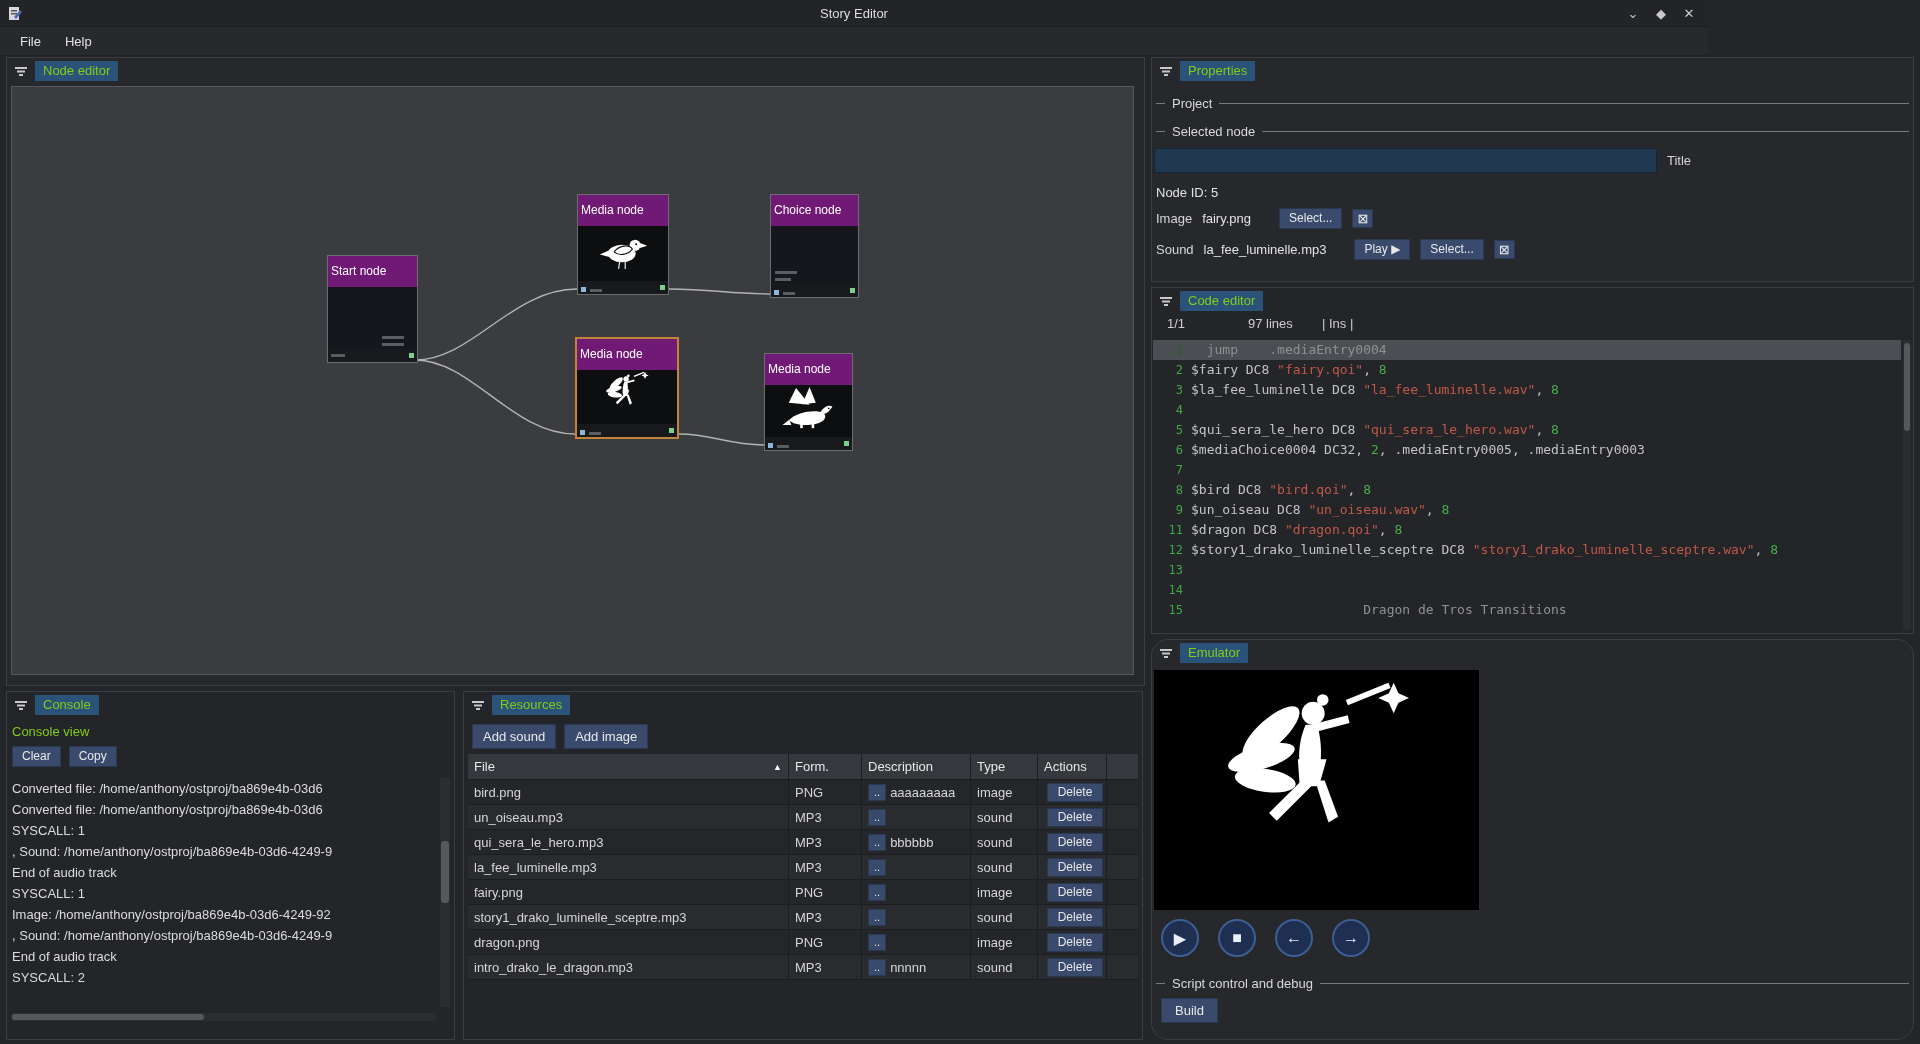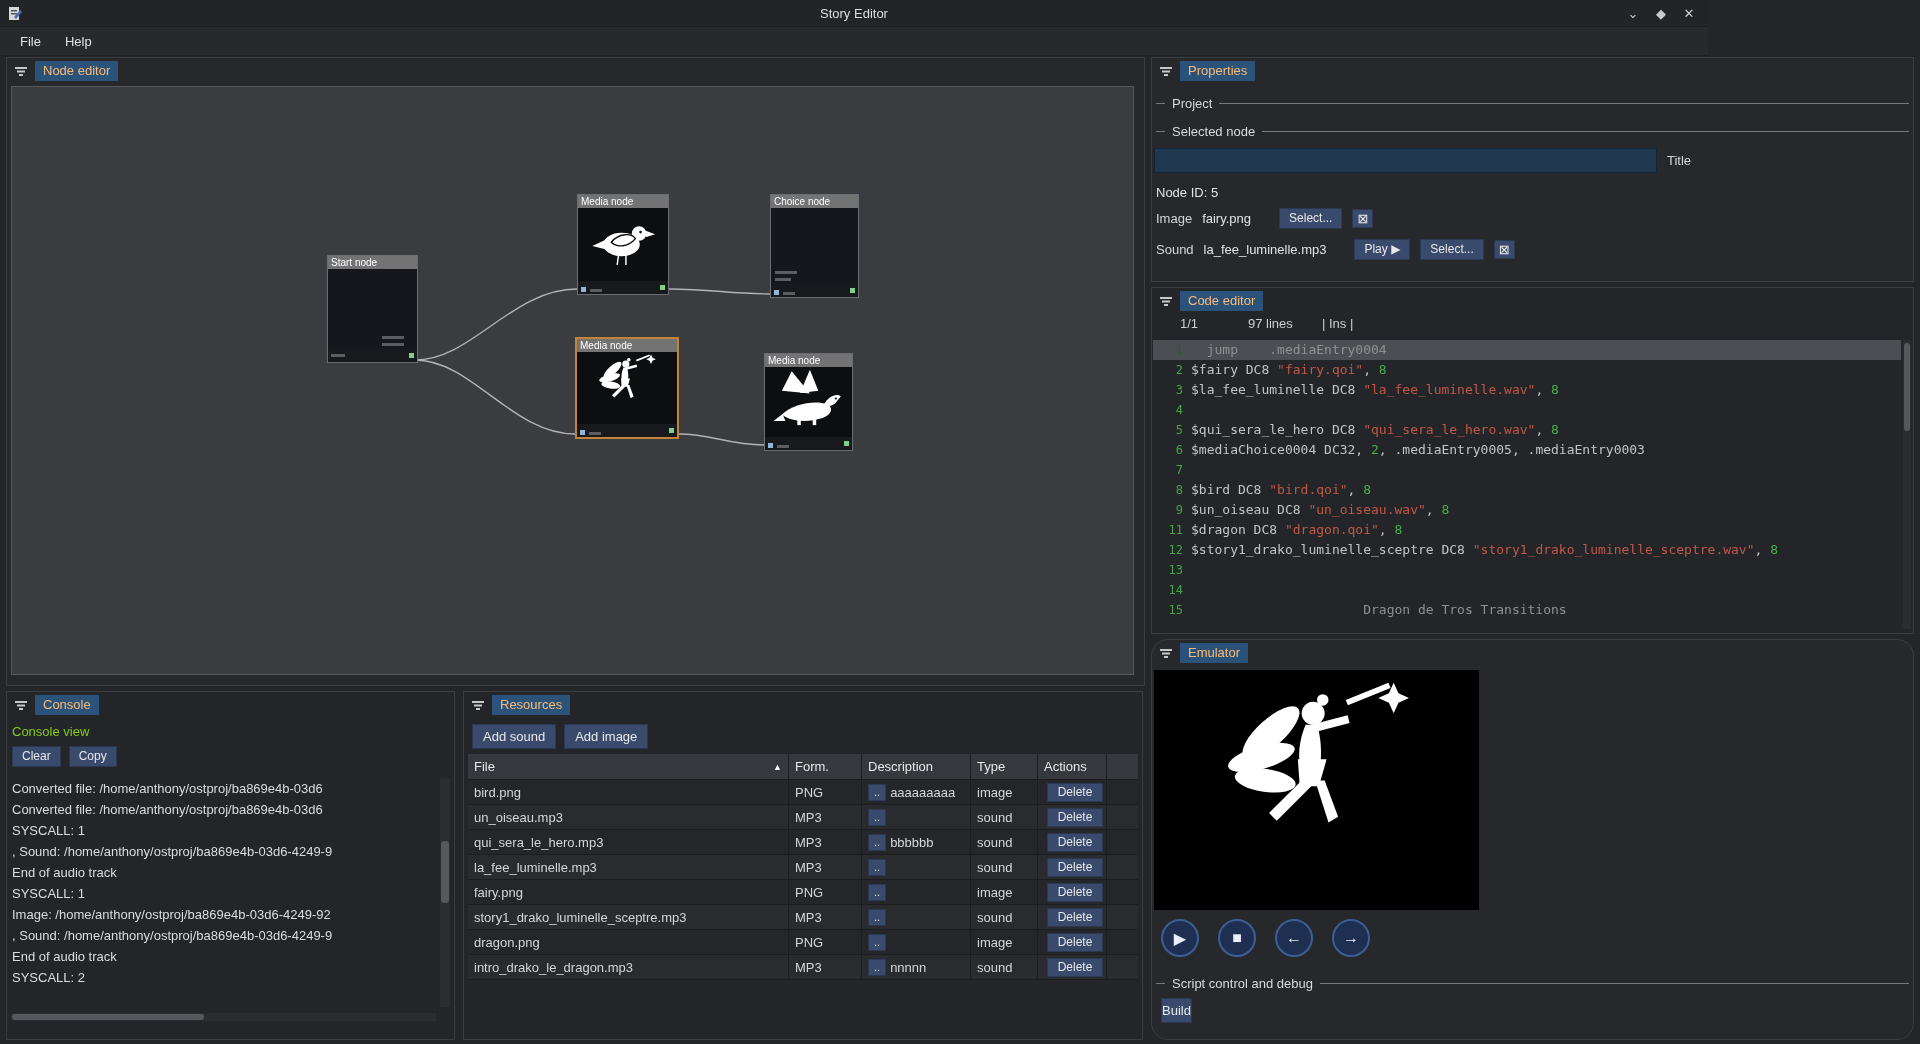--- a/index.html
+++ b/index.html
@@ -13,38 +13,38 @@
   .app-icon{margin-left:8px;z-index:2;}
   .win-controls{margin-left:auto;z-index:2;display:flex;gap:14px;padding-right:12px;color:#c9c9c9;font-size:13px;}
   .wc{cursor:default;width:14px;text-align:center;}
   .menubar{position:absolute;left:0;top:27px;right:0;height:28px;background:#27292c;
     display:flex;align-items:center;gap:4px;padding-left:10px;border-bottom:1px solid #1e2022;}
   .menu-item{padding:4px 10px;color:#e2e2e2;}
 
   
   .panel{position:absolute;background:#26282b;border:1px solid #3a3d42;box-sizing:border-box;}
   .panel-header{height:26px;display:flex;align-items:center;gap:7px;padding-left:7px;}
-  .chip{background:#2b5379;color:#fdba74;padding:2px 8px;font-size:13px;line-height:16px;}
+  .chip{background:#2b5379;color:#84cc16;padding:2px 8px;font-size:13px;line-height:16px;}
   .collapse-icon{flex:0 0 auto;}
 
   .btn{display:inline-flex;align-items:center;justify-content:center;background:#394a6d;
     color:#e8e8e8;border:1px solid #2b3852;font-size:12px;padding:2px 9px;line-height:15px;
     font-family:"Liberation Sans",sans-serif;cursor:default;}
   .icon-btn{padding:1px 4px;font-size:13px;}
 
   
   .node-editor-panel{left:6px;top:57px;width:1139px;height:629px;}
   .node-canvas{position:absolute;left:4px;top:28px;right:10px;bottom:10px;background:#3a3c40;
     border:1px solid #55585c;overflow:hidden;}
   .wires{position:absolute;left:0;top:0;width:100%;height:100%;}
   .node{position:absolute;background:#141619;border:1px solid #6a6d72;box-sizing:border-box;
     display:flex;flex-direction:column;}
   .node.selected{border:2px solid #c08539;}
-  .node-header{height:13px;background:#737373;color:#fff;font-size:10px;line-height:13px;
-    padding:0 3px;white-space:nowrap;overflow:hidden;}
+  .node-header{height:13px;background:#701a75;color:#fff;font-size:12px;line-height:13px;
+    padding:9px 3px;white-space:nowrap;overflow:hidden;}
   .node-body{flex:1;position:relative;overflow:hidden;background:#0d0e10;}
   .node-body svg{position:absolute;inset:0;width:100%;height:100%;}
   .node-footer{height:13px;background:#17191c;display:flex;align-items:center;
     justify-content:space-between;padding:0 3px;}
   .pin{width:5px;height:5px;background:#8fb6d8;display:inline-block;}
   .pin.green{background:#7fcf8a;}
   .fake-text{height:3px;background:#5a5d62;width:22px;display:inline-block;margin-right:3px;}
   .fake-col{position:absolute;left:4px;bottom:3px;display:flex;flex-direction:column;gap:4px;}
 
   
@@ -90,21 +90,21 @@
   .nodeid-row{position:absolute;left:4px;top:127px;color:#e2e2e2;}
   .prop-row{position:absolute;left:4px;display:flex;align-items:center;gap:10px;}
   .image-row{top:150px;}
   .sound-row{top:181px;}
   .prop-val{color:#e2e2e2;}
 
   
   .code-panel{left:1151px;top:287px;width:763px;height:347px;background:#232528;}
   .code-status{position:absolute;left:0;top:28px;right:0;height:20px;color:#cfcfcf;font-size:13px;}
   .code-status span{position:absolute;}
-  .cs-cursor{left:28px;}
+  .cs-cursor{left:15px;}
   .cs-lines{left:96px;}
   .cs-mode{left:170px;}
   .code-lines{position:absolute;left:1px;top:52px;right:12px;bottom:1px;overflow:hidden;
     font-family:"DejaVu Sans Mono",monospace;font-size:13px;}
   .code-line{display:flex;height:20px;line-height:20px;white-space:pre;}
   .code-line .ln{flex:0 0 30px;text-align:right;padding-right:8px;color:#43a547;font-size:12px;}
   .code-line .code-text{flex:1;overflow:hidden;}
   .code-line.current{background:#4b4f54;}
   .code-line.current .ln{color:#2c5a2e;}
   .tok-plain{color:#c4c4c4;}
@@ -114,21 +114,21 @@
   .code-vscroll{right:2px;top:52px;bottom:4px;width:8px;}
 
   
   .emulator-panel{left:1151px;top:639px;width:763px;height:401px;border-radius:17px;}
   .emu-screen{position:absolute;left:2px;top:30px;width:325px;height:240px;background:#000;
     display:flex;align-items:center;justify-content:center;}
   .emu-controls{position:absolute;left:9px;top:279px;display:flex;gap:19px;}
   .circle-btn{width:38px;height:38px;border-radius:50%;background:#1e2f52;border:2px solid #3d5f93;
     color:#e8eefc;display:flex;align-items:center;justify-content:center;font-size:16px;box-sizing:border-box;}
   .sep-script{top:336px;}
-  .build-btn{position:absolute;left:9px;top:358px;padding:4px 0;font-size:13px;}
+  .build-btn{position:absolute;left:9px;top:358px;padding:4px 13px;font-size:13px;}
 </style>
 </head>
 <body>
 
 <svg width="0" height="0" style="position:absolute">
   <defs>
     <symbol id="sym-collapse" viewBox="0 0 14 14">
       <rect x="1" y="3" width="12" height="2" fill="#c8c8c8"></rect>
       <rect x="3" y="6.5" width="8" height="2" fill="#c8c8c8"></rect>
       <rect x="5" y="10" width="4" height="2" fill="#c8c8c8"></rect>

